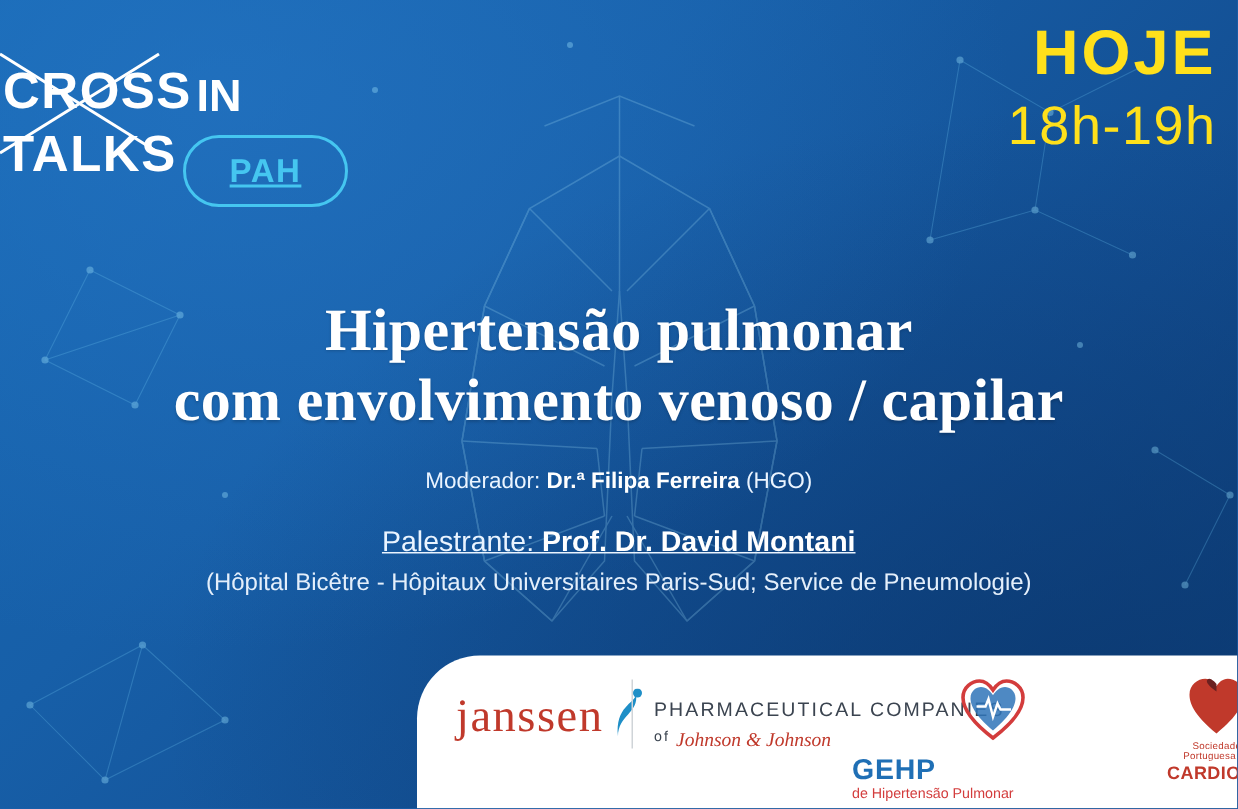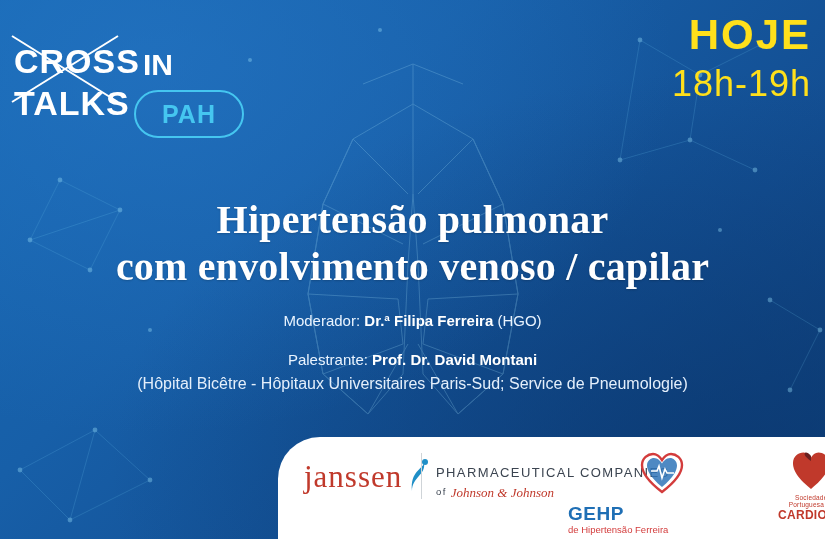--- a/index.html
+++ b/index.html
@@ -14,41 +14,41 @@
       radial-gradient(ellipse at 18% 12%, rgba(40,120,200,.55) 0%, rgba(40,120,200,0) 55%),
       radial-gradient(ellipse at 88% 88%, rgba(10,55,110,.75) 0%, rgba(10,55,110,0) 60%),
       linear-gradient(135deg, #1769b4 0%, #175fa8 35%, #134e92 70%, #0f3f7a 100%);
   }
 
   
   .net{position:absolute;inset:0;opacity:.55;}
   .lungs{position:absolute;left:50%;top:48%;transform:translate(-50%,-50%);opacity:.30;}
 
   
-  .logo{position:absolute;left:12px;top:22px;width:250px;height:95px;}
+  .logo{position:absolute;left:0px;top:22px;width:250px;height:95px;}
   .logo-x{position:absolute;left:-6px;top:8px;width:120px;height:78px;}
   .logo-cross{
     position:absolute;left:2px;top:22px;
     font-size:34px;font-weight:700;letter-spacing:1px;color:#ffffff;
     font-family:"Liberation Sans", sans-serif;line-height:1;
   }
   .logo-talks{
     position:absolute;left:2px;top:64px;
     font-size:34px;font-weight:700;letter-spacing:1px;color:#ffffff;
     font-family:"Liberation Sans", sans-serif;line-height:1;
   }
   .logo-in{
     position:absolute;left:131px;top:28px;
     font-size:30px;font-weight:700;color:#ffffff;line-height:1;
   }
   .logo-pah{
     position:absolute;left:122px;top:68px;
     width:106px;height:44px;border:2px solid #45c6f0;border-radius:24px;
     display:flex;align-items:center;justify-content:center;
-    color:#45c6f0;font-size:25px;font-weight:700;letter-spacing:1px;
+    color:#45c6f0;font-size:22px;font-weight:700;letter-spacing:1px;text-decoration:underline;
   }
 
   
   .hoje{
     position:absolute;right:14px;top:14px;text-align:right;
   }
   .hoje-label{
     font-size:42px;font-weight:700;color:#ffe01b;letter-spacing:2px;line-height:1;
   }
   .hoje-time{
@@ -62,21 +62,21 @@
   .title{
     font-family:"Liberation Serif", serif;
     font-size:40px;font-weight:700;line-height:1.18;letter-spacing:.2px;
     text-shadow:0 1px 2px rgba(0,0,0,.18);
   }
   .mod{
     margin-top:22px;font-size:15px;font-weight:400;color:#eaf4ff;
   }
   .mod b{font-weight:700;color:#ffffff;}
   .spk{
-    margin-top:22px;font-size:15px;font-weight:400;color:#eaf4ff;
+    margin-top:22px;font-size:19px;font-weight:400;color:#eaf4ff;text-decoration:underline;
   }
   .spk b{font-weight:700;color:#ffffff;}
   .affil{
     margin-top:7px;font-size:16px;color:#e4effb;
   }
 
   
   .band{
     position:absolute;left:278px;right:0;bottom:0;height:102px;
     background:#ffffff;border-top-left-radius:42px;
@@ -241,21 +241,21 @@
     <div class="gehp">
       <div class="gehp-heart">
         <svg width="46" height="44" viewBox="0 0 46 44">
           <path d="M23 41 C6 28 3 19 3 14 C3 7 9 3 14 3 C18 3 21 6 23 9 C25 6 28 3 32 3 C37 3 43 7 43 14 C43 19 40 28 23 41 Z" fill="none" stroke="#d33c3c" stroke-width="2.4"></path>
           <path d="M23 36 C11 26 8 19 8 14.5 C8 9.5 12 7 15 7 C18.5 7 21.5 10 23 12.5 C24.5 10 27.5 7 31 7 C34 7 38 9.5 38 14.5 C38 19 35 26 23 36 Z" fill="#2f74b8" opacity="0.85"></path>
           <path d="M12 20 L18 20 L20 15 L23 27 L26 18 L28 22 L35 22" fill="none" stroke="#ffffff" stroke-width="1.6"></path>
         </svg>
       </div>
       <div class="gehp-txt">
         <div class="g1">GEHP</div>
-        <div class="g3">de Hipertensão Ferreira</div>
+        <div class="g3">de Hipertensão Pulmonar</div>
         <div class="g4">Sociedade Portuguesa de CARDIOLOGIA</div>
       </div>
     </div>
 
     <div class="spc">
       <div class="spc-heart">
         <svg width="44" height="44" viewBox="0 0 44 44">
           <path d="M22 40 C6 27 4 19 4 14 C4 7.5 9.5 3.5 14.5 3.5 C18 3.5 20.5 6 22 8.5 C23.5 6 26 3.5 29.5 3.5 C34.5 3.5 40 7.5 40 14 C40 19 38 27 22 40 Z" fill="#c0392b"></path>
           <path d="M22 7 C22 7 18 2 16 4 C14 6 19 10 22 12" fill="#6b2020"></path>
         </svg>

